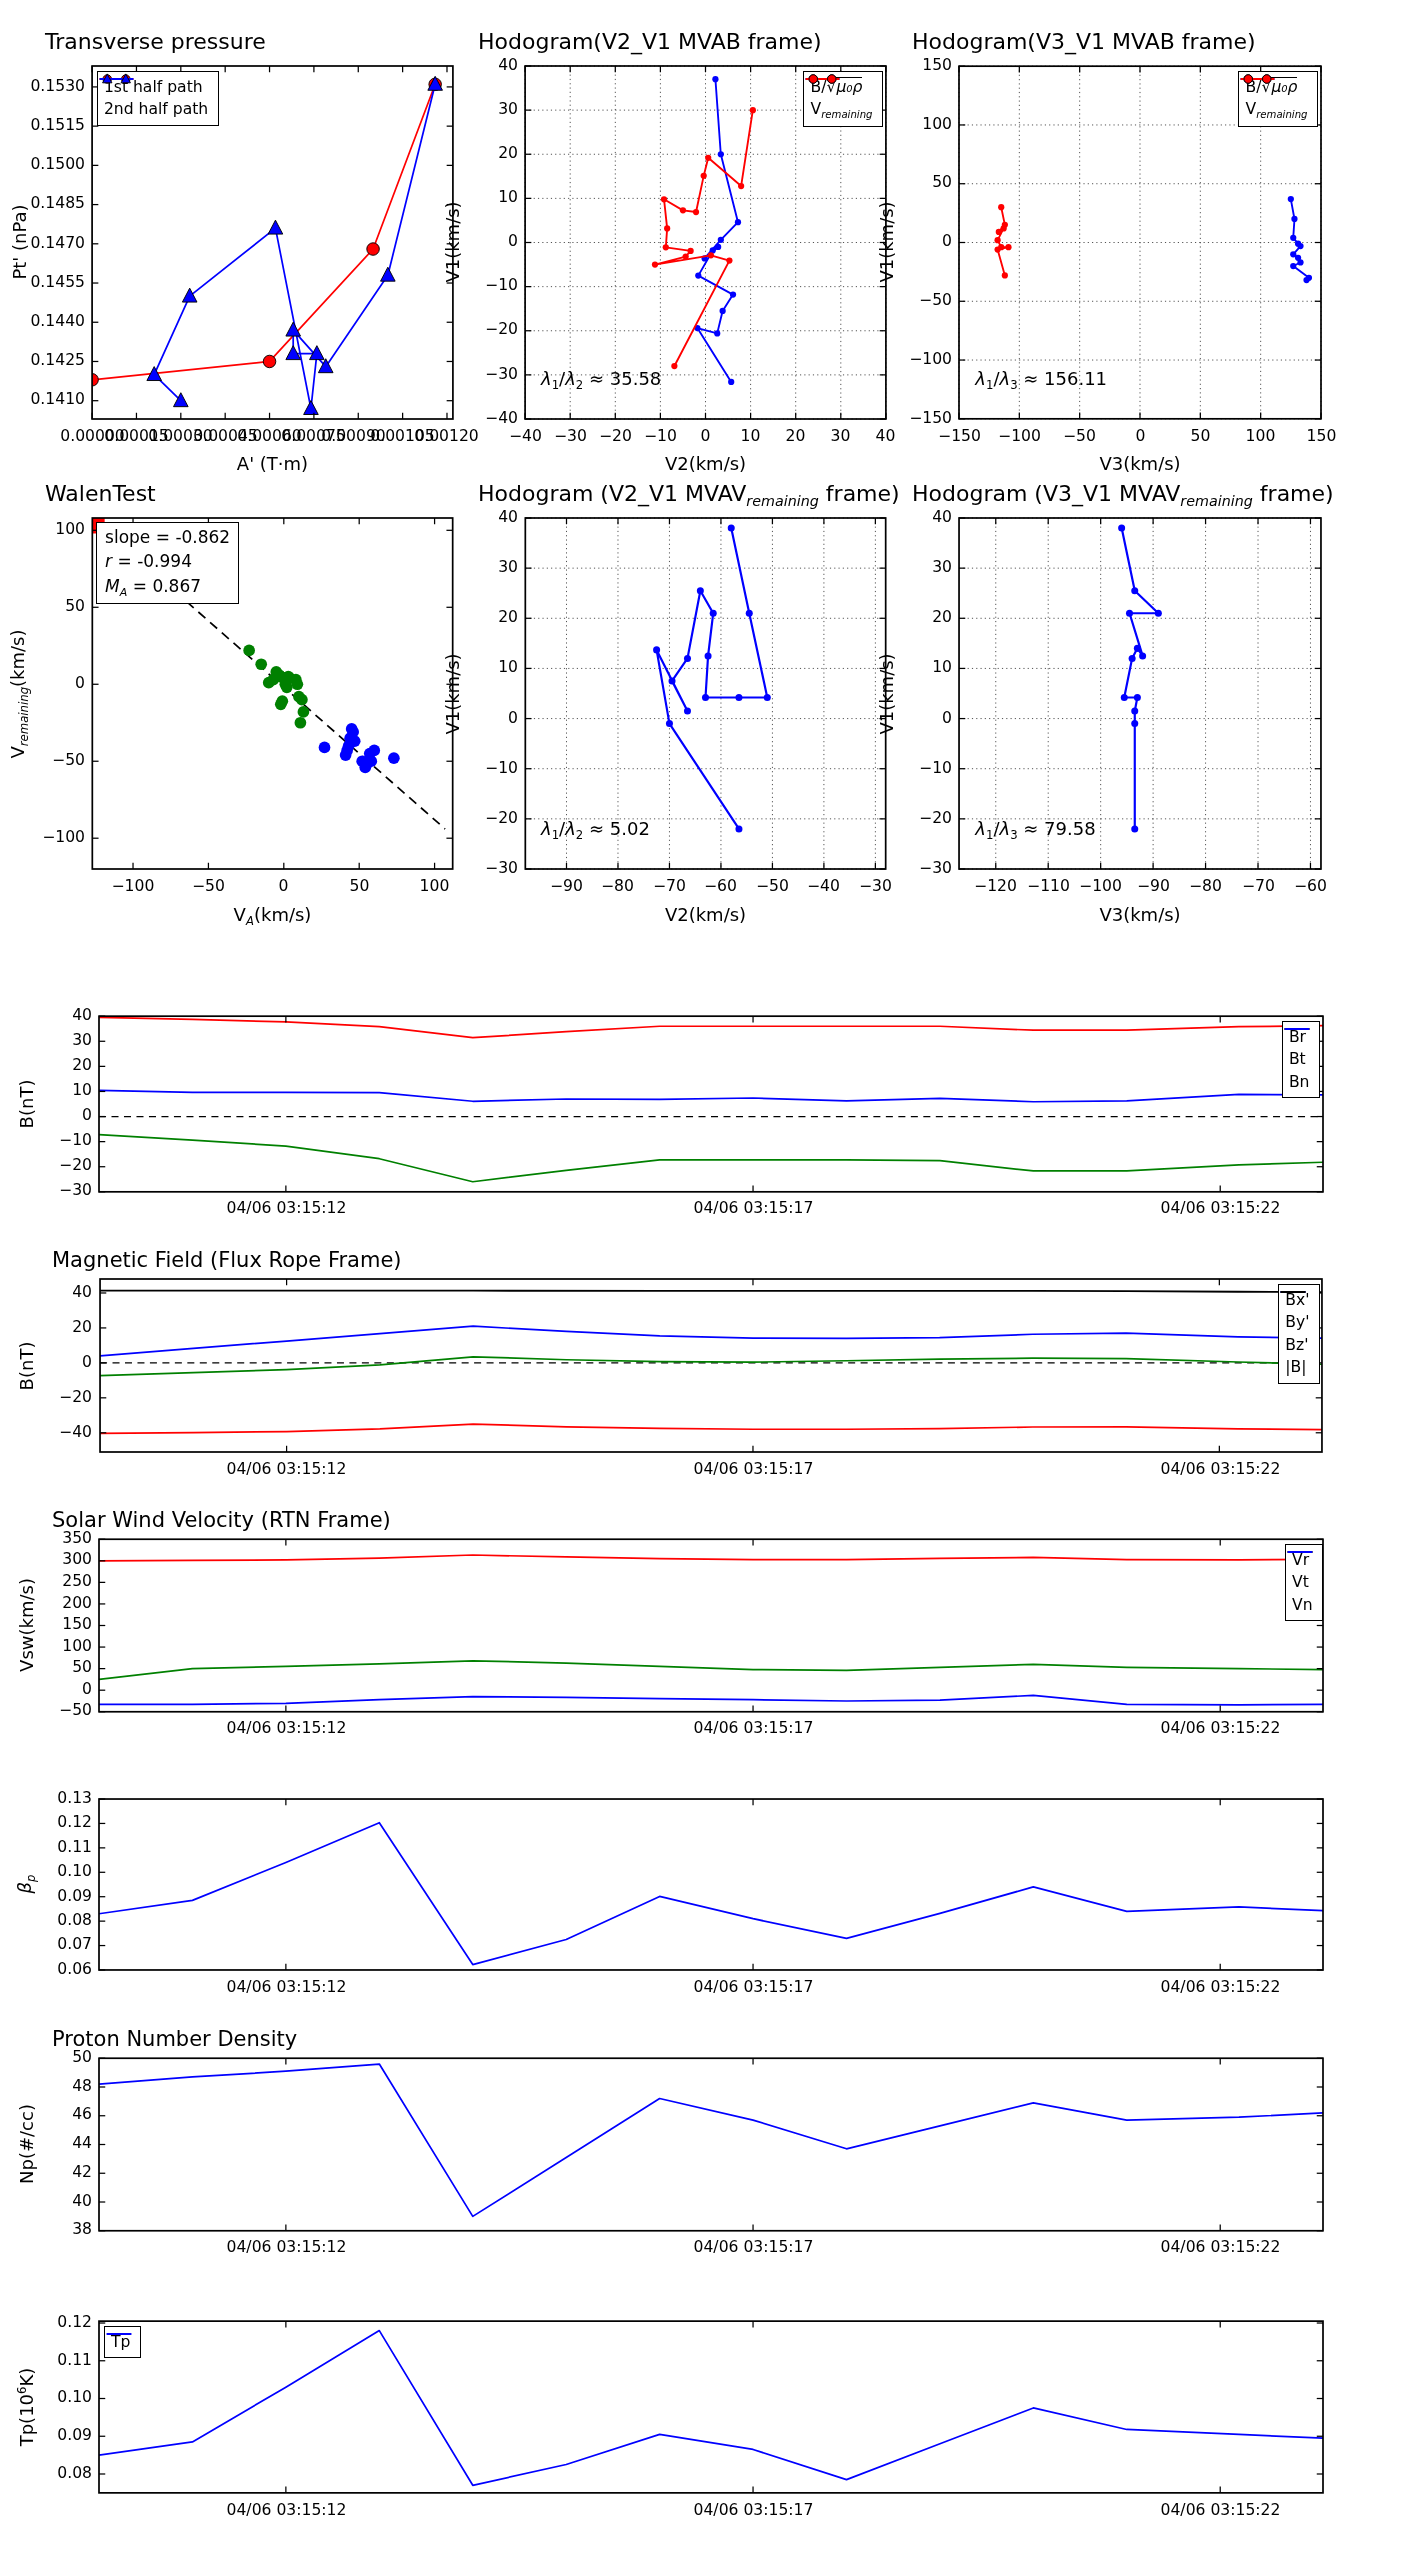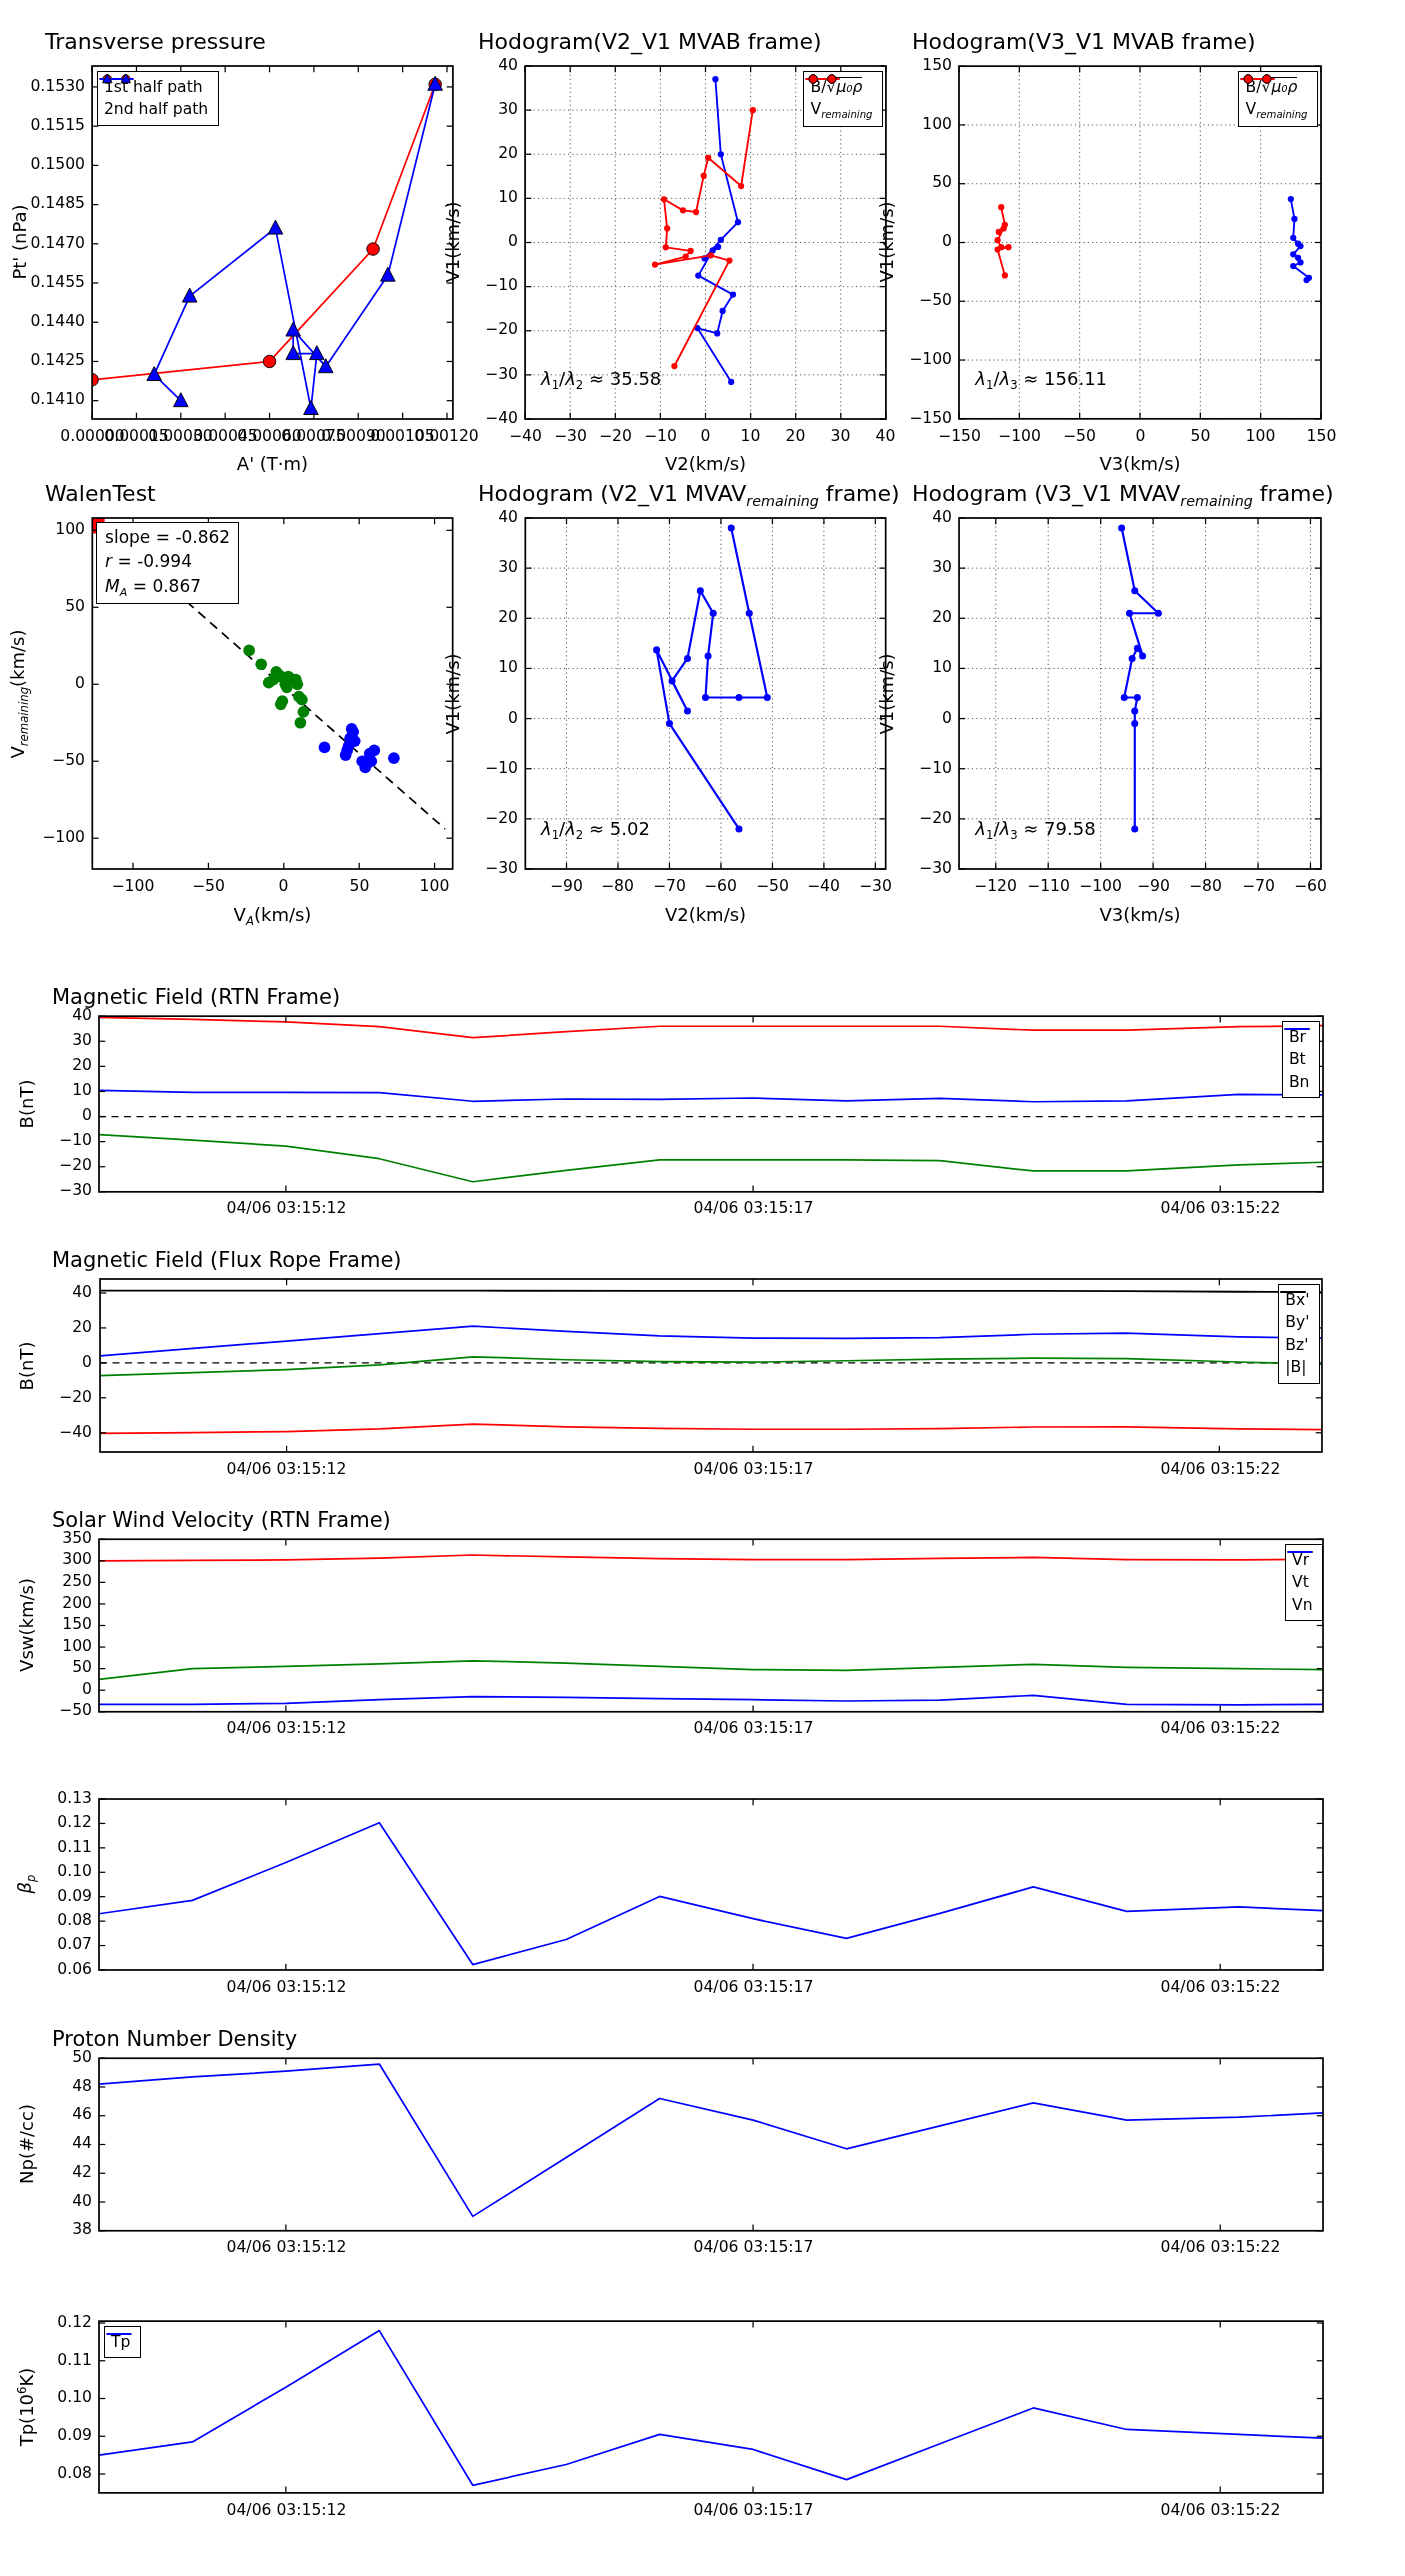--- a/index.html
+++ b/index.html
@@ -712,21 +712,20 @@
         <line x1="0" y1="96.42857142857144" x2="8" y2="96.42857142857144" stroke="#000" stroke-width="1.6"></line>
         <line x1="1568" y1="96.42857142857144" x2="1560" y2="96.42857142857144" stroke="#000" stroke-width="1.6"></line>
         <line x1="0" y1="64.28571428571428" x2="8" y2="64.28571428571428" stroke="#000" stroke-width="1.6"></line>
         <line x1="1568" y1="64.28571428571428" x2="1560" y2="64.28571428571428" stroke="#000" stroke-width="1.6"></line>
         <line x1="0" y1="32.14285714285717" x2="8" y2="32.14285714285717" stroke="#000" stroke-width="1.6"></line>
         <line x1="1568" y1="32.14285714285717" x2="1560" y2="32.14285714285717" stroke="#000" stroke-width="1.6"></line>
         <line x1="0" y1="0" x2="8" y2="0" stroke="#000" stroke-width="1.6"></line>
         <line x1="1568" y1="0" x2="1560" y2="0" stroke="#000" stroke-width="1.6"></line>
         <rect x="0" y="0" width="1568" height="225" fill="none" stroke="#000" stroke-width="2.2"></rect>
       </svg>
-      <div class="chart-title" style="top: -31px;"><span>Magnetic Field (RTN Frame)</span></div>
       <div class="ylabel" style="left: -73px; top: 88px;"><span>B(nT)</span></div>
       <div class="xticklab" style="left: 121px; top: 183px;">04/06 03:15:12</div>
       <div class="xticklab" style="left: 588px; top: 183px;">04/06 03:15:17</div>
       <div class="xticklab" style="left: 1055px; top: 183px;">04/06 03:15:22</div>
       <div class="yticklab" style="left: -101px; top: 165px;">−30</div>
       <div class="yticklab" style="left: -101px; top: 140px;">−20</div>
       <div class="yticklab" style="left: -101px; top: 115px;">−10</div>
       <div class="yticklab" style="left: -101px; top: 90px;">0</div>
       <div class="yticklab" style="left: -101px; top: 65px;">10</div>
       <div class="yticklab" style="left: -101px; top: 40px;">20</div>

